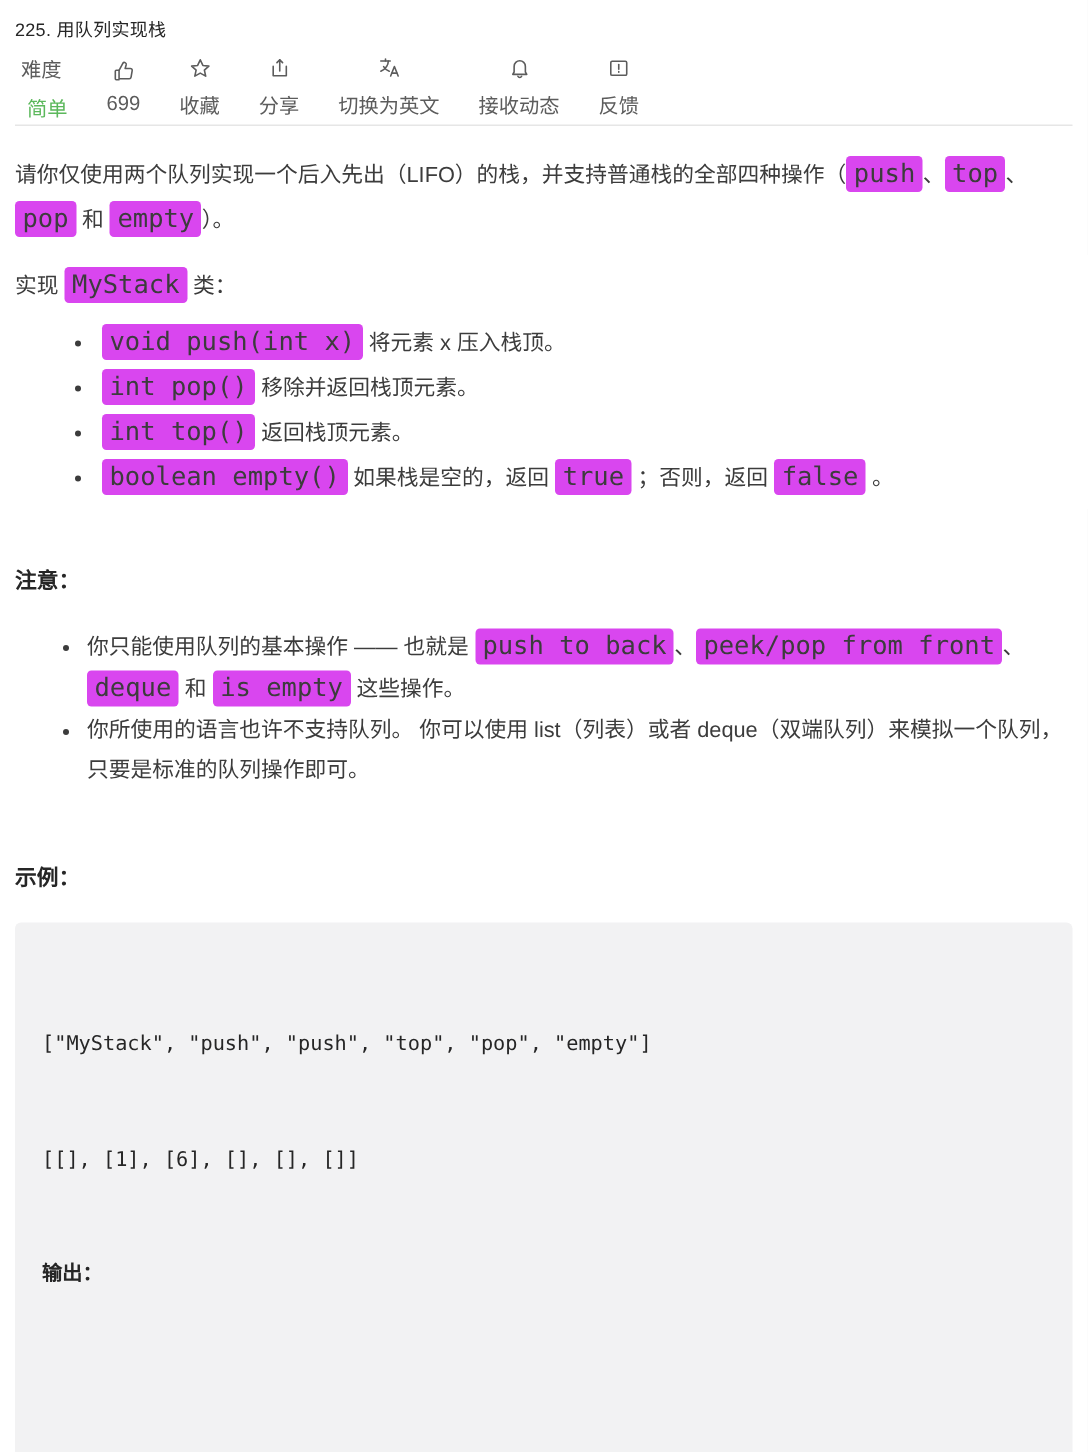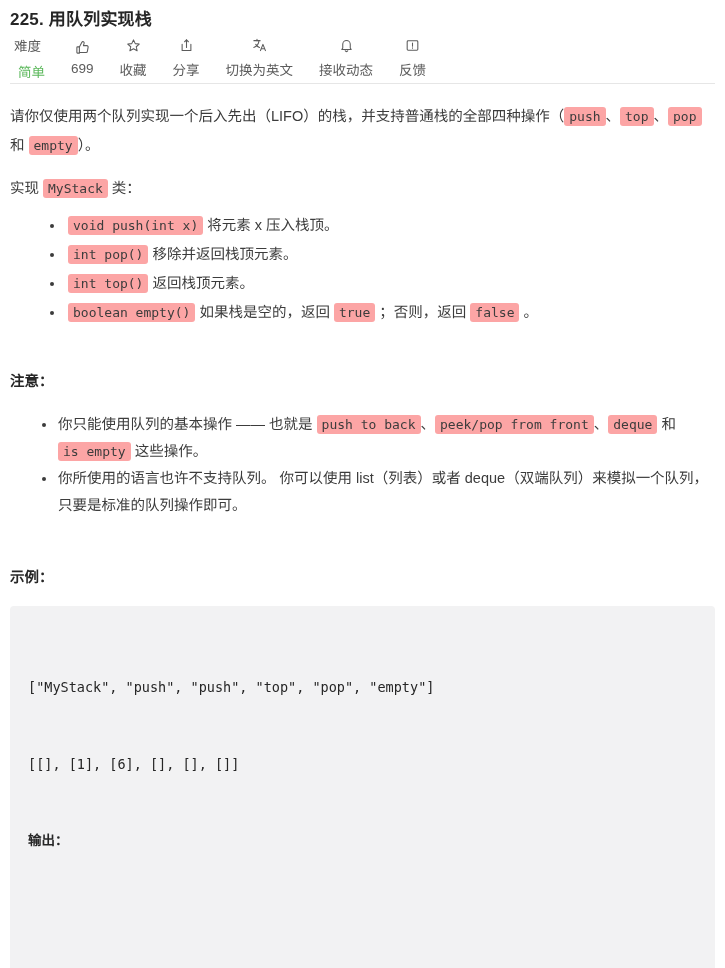--- a/index.html
+++ b/index.html
@@ -15,24 +15,24 @@
     overflow: hidden;
   }
   .page {
     padding: 0 10px;
     box-sizing: border-box;
     width: 725px;
   }
 
   
   .title {
-    font-size: 17px;
+    font-size: 12px;
     line-height: 24px;
     color: #262626;
-    font-weight: 700;
+    font-weight: 400;
     margin: 8px 0 11px 0;
     letter-spacing: 0.2px;
   }
   .meta-bar {
     display: flex;
     align-items: center;
     height: 30px;
     margin-top: 8px;
     font-size: 13.5px;
     color: #5c5c5c;
@@ -74,23 +74,23 @@
     color: #3c3c3c;
   }
   .para {
     margin: 18px 0 0 0;
     text-align: left;
   }
   .para-tight { margin-top: 14px; }
 
   code.inline {
     font-family: "DejaVu Sans Mono", "Liberation Mono", monospace;
-    background: #fca5a5;
+    background: #d946ef;
     color: #3c3c3c;
-    font-size: 13px;
+    font-size: 17px;
     padding: 2px 5px;
     border-radius: 3px;
     white-space: nowrap;
   }
 
   ul.bullets {
     margin: 8px 0 0 0;
     padding-left: 40px;
     list-style: none;
   }

